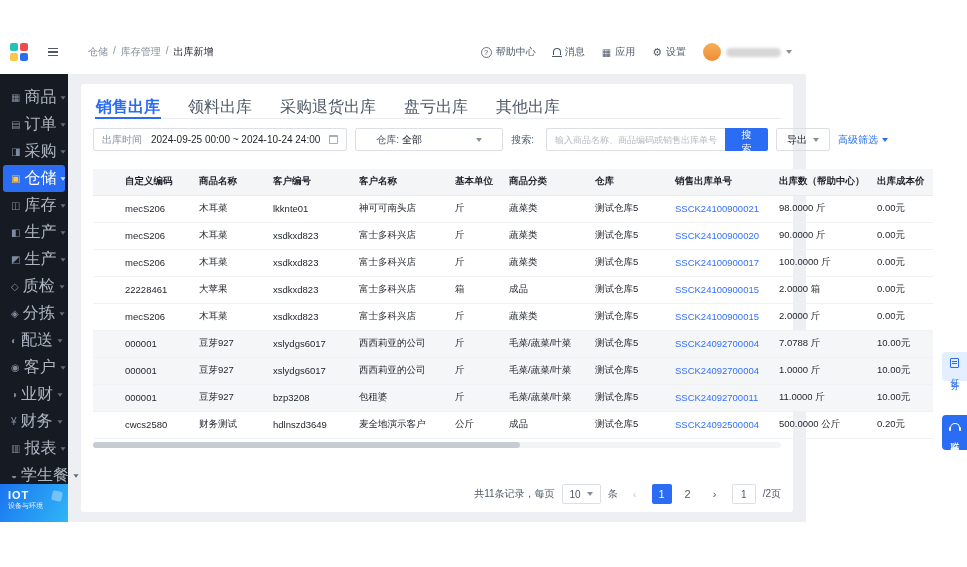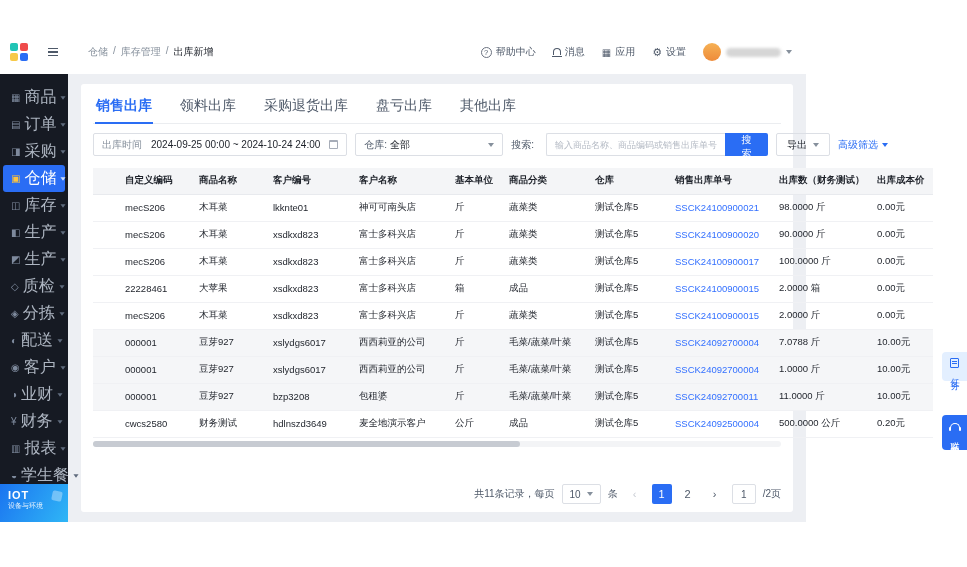--- a/index.html
+++ b/index.html
@@ -46,42 +46,42 @@
     background:linear-gradient(120deg,#1b74f0,#2fb6f6);color:#fff;padding:5px 8px;cursor:pointer}
   .iot-title{font-weight:bold;font-size:11px;letter-spacing:1px}
   .iot-sub{font-size:7px;opacity:.9;white-space:nowrap}
   .iot-cube{position:absolute;right:6px;top:7px;width:10px;height:10px;background:rgba(255,255,255,.35);border-radius:2px;transform:rotate(12deg)}
 
   .main{flex:1;background:#edeff3;padding:10px 13px;min-width:0}
   .card{background:#fff;border-radius:3px;height:100%;padding:6px 12px 8px;display:flex;flex-direction:column}
 
   
   .tabs{display:flex;gap:26px;border-bottom:1px solid #ebedf0;padding:0 2px}
-  .tab{padding:7px 1px 8px;font-size:14px;color:#4e5969;cursor:pointer;position:relative;white-space:nowrap}
+  .tab{padding:7px 1px 0;font-size:16px;color:#4e5969;cursor:pointer;position:relative;white-space:nowrap}
   .tab.active{color:#2a6df4;font-weight:bold}
   .tab.active::after{content:"";position:absolute;left:0;right:0;bottom:-1px;height:2px;background:#2a6df4}
 
   
   .filter-row{display:flex;align-items:center;margin-top:9px;gap:8px}
   .field-label{color:#4e5969;white-space:nowrap}
   .date-group{display:flex;align-items:center;border:1px solid #dcdfe5;border-radius:2px;height:23px;padding:0 8px;gap:9px;cursor:pointer}
   .date-group .field-label{color:#86909c}
   .date-value{color:#1d2129;white-space:nowrap}
   .cal-icon{width:9px;height:9px;border:1px solid #a7adb8;border-top-width:2px;border-radius:1px;flex:none}
-  .select-box{display:flex;align-items:center;justify-content:space-between;border:1px solid #dcdfe5;border-radius:2px;height:23px;padding:0 8px;gap:0;min-width:148px;cursor:pointer}
+  .select-box{display:flex;align-items:center;justify-content:space-between;border:1px solid #dcdfe5;border-radius:2px;height:23px;padding:0 20px;gap:0;min-width:148px;cursor:pointer}
   .search-wrap{display:flex;align-items:center;margin-left:4px}
   .search-input{border:1px solid #dcdfe5;border-right:none;border-radius:2px 0 0 2px;height:23px;width:188px;padding:0 8px;font-size:9px;outline:none;font-family:inherit;color:#1d2129}
   .search-input::placeholder{color:#b4bac4}
   .search-btn{height:23px;background:#2a6df4;color:#fff;border:none;border-radius:0 2px 2px 0;padding:0 12px;font-size:10px;cursor:pointer;font-family:inherit}
   .export-btn{display:flex;align-items:center;gap:6px;border:1px solid #dcdfe5;border-radius:2px;height:23px;padding:0 10px;cursor:pointer;white-space:nowrap}
   .adv-filter{margin-left:auto;color:#2a6df4;display:flex;align-items:center;gap:4px;cursor:pointer;white-space:nowrap}
   .adv-filter .caret{border-top-color:#2a6df4}
 
   
-  .table-wrap{margin-top:12px}
+  .table-wrap{margin-top:18px}
   table{width:100%;border-collapse:collapse;table-layout:fixed}
   th{background:#f4f5f7;font-weight:bold;text-align:left;padding:0 6px;height:26px;font-size:9.5px;color:#1d2129;
      border-bottom:1px solid #e8eaee;white-space:nowrap;overflow:hidden}
   td{padding:0 6px;height:27px;font-size:9.5px;color:#1d2129;border-bottom:1px solid #f0f1f4;white-space:nowrap;overflow:hidden}
   tr.shaded td{background:#f5f6f8}
   td.link{color:#3370ff;cursor:pointer}
   .col-icon{width:9px;height:7px;background:repeating-linear-gradient(to bottom,#6b7280 0 1.3px,transparent 1.3px 3px)}
 
   .hbar{height:6px;background:#f3f4f6;border-radius:3px;margin-top:3px;position:relative}
   .hbar-thumb{position:absolute;left:0;top:0;height:6px;width:62%;background:#c7cbd2;border-radius:3px;cursor:pointer}
@@ -309,21 +309,21 @@
                 <th><span class="col-icon"></span></th>
 
               <th>自定义编码</th>
                   <th>商品名称</th>
                   <th>客户编号</th>
                   <th>客户名称</th>
                   <th>基本单位</th>
                   <th>商品分类</th>
                   <th>仓库</th>
                   <th>销售出库单号</th>
-                  <th>出库数（财务测试）</th>
+                  <th>出库数（帮助中心）</th>
                   <th>出库成本价</th>
                 </tr>
             </thead>
             <tbody>
 
             <tr>
                   <td></td>
                   <td>mecS206</td>
                   <td>木耳菜</td>
                   <td>lkknte01</td>

